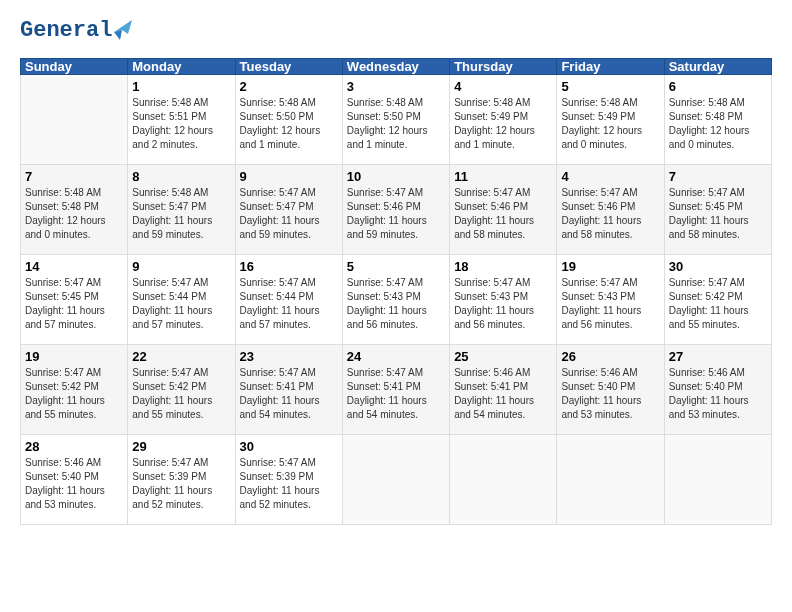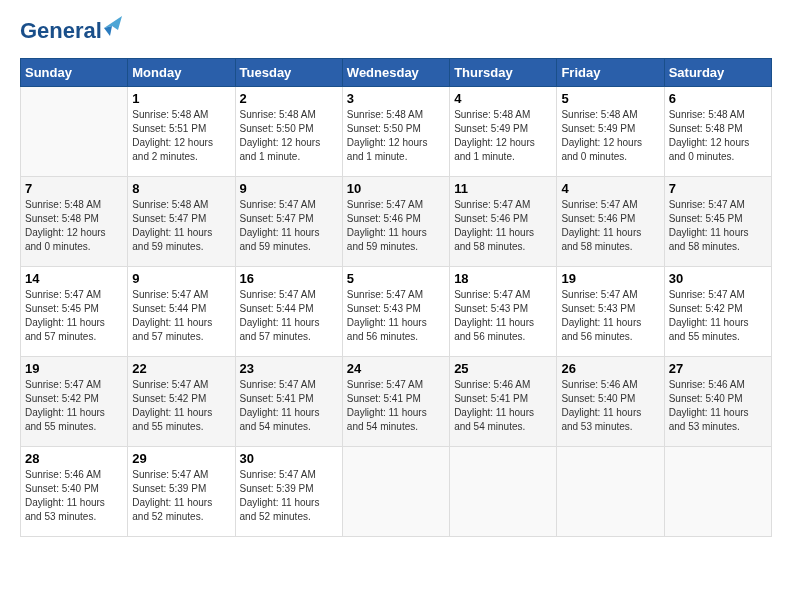--- a/index.html
+++ b/index.html
@@ -41,21 +41,21 @@
     table {
       width: 100%;
       border-collapse: collapse;
       font-size: 11px;
     }
     thead tr {
       background-color: #2a5faa;
       color: white;
     }
     thead th {
-      padding: 6px 4px;
+      padding: 0 4px;
       text-align: left;
       font-size: 13px;
       font-weight: bold;
       border: 1px solid #1a4f8a;
     }
     tbody tr {
       border-bottom: 1px solid #ccc;
     }
     tbody tr:nth-child(even) {
       background-color: #f5f5f5;
@@ -81,21 +81,21 @@
     .empty {
       background: #f9f9f9;
     }
   </style>
 </head>
 <body>
 
 <div class="header">
   <div class="logo">
     <div>
-      <div style="display:flex; align-items:flex-start;">
+      <div style="display:flex; align-items:flex-end;font-family:Liberation Mono, monospace;">
         <span class="logo-text">General</span>
         <svg width="18" height="22" viewBox="0 0 18 22" style="margin-left:2px; margin-top:-4px;">
           <polygon points="0,12 18,0 14,14 8,10" fill="#4da6d6"></polygon>
           <polygon points="0,12 8,10 6,20" fill="#2a7bbf"></polygon>
         </svg>
       </div>
     </div>
   </div>
   <div class="title-block">
     <div class="month-year"></div>

